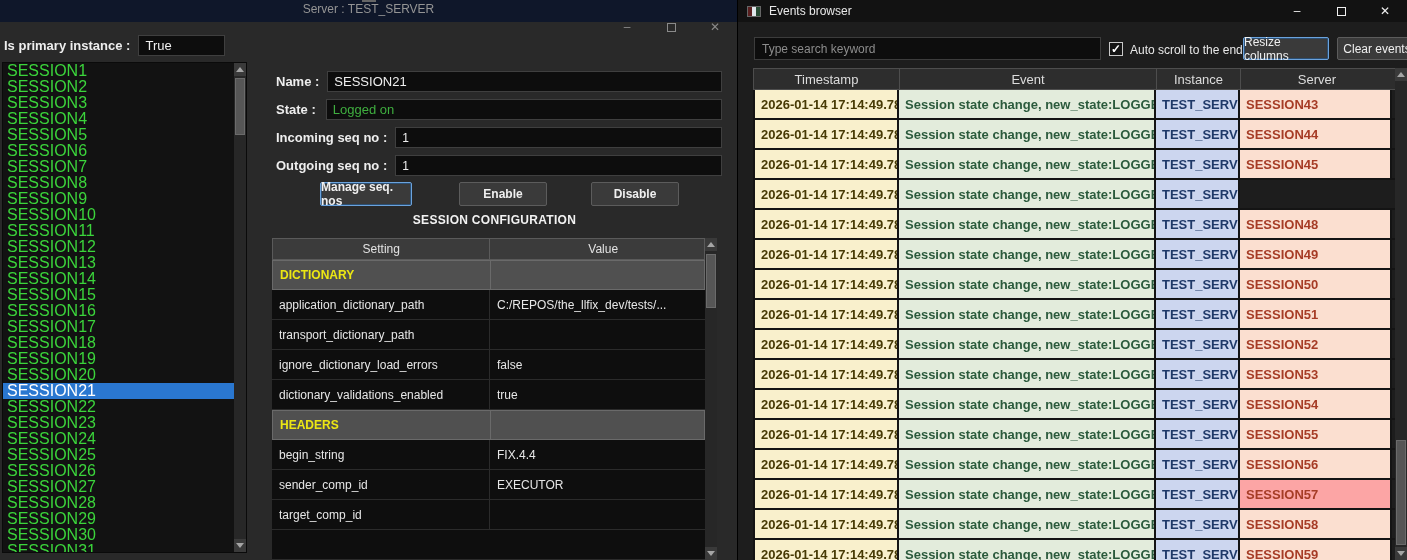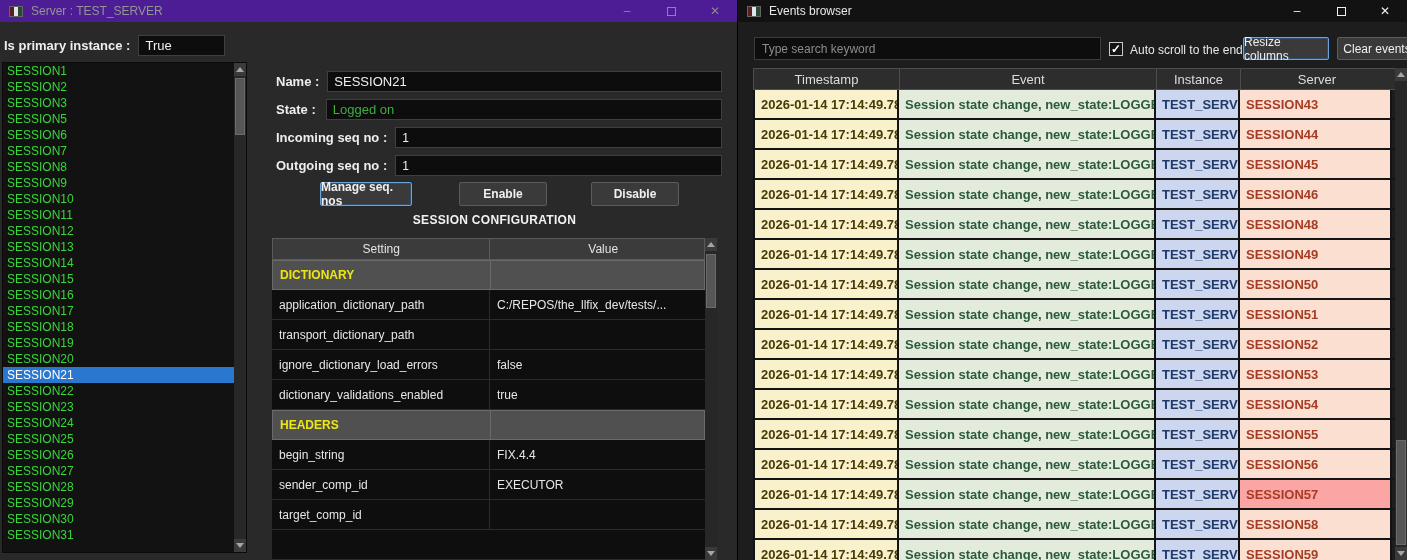--- a/index.html
+++ b/index.html
@@ -5,21 +5,21 @@
   * { margin:0; padding:0; box-sizing:border-box; }
   html,body { width:1407px; height:560px; overflow:hidden; background:#000;
               font-family:"Liberation Sans", sans-serif; }
   .window { position:absolute; top:0; height:560px; overflow:hidden; }
 
   
   .server-window { left:0; width:737px; background:#292929; }
   .events-window { left:737px; width:670px; background:#1d1d1d; border-left:1px solid #000; }
 
   .titlebar { position:absolute; top:0; left:0; right:0; height:22px; display:flex; align-items:center; }
-  .server-window .titlebar { background:#4c1d95; }
+  .server-window .titlebar { background:#0f172a;flex-direction:column; }
   .events-window .titlebar { background:#121212; }
   .app-icon { width:14px; height:11px; margin-left:9px; margin-right:8px;
               background:linear-gradient(90deg,#5a1f1f 0 35%, #dfe6ea 35% 70%, #274a33 70% 100%);
               border:1px solid #666; }
   .title-text { font-size:12px; }
   .server-window .title-text { color:#949494; }
   .events-window .title-text { color:#e8e8e8; }
   .win-btns { margin-left:auto; display:flex; align-items:center; }
   .win-btn { width:44px; height:22px; display:flex; align-items:center; justify-content:center;
              font-size:12px; cursor:default; }
@@ -29,21 +29,21 @@
 
   .primary-row { position:absolute; top:35px; left:4px; display:flex; align-items:center; }
   .form-label { font-size:13px; font-weight:bold; color:#eeeeee; white-space:nowrap; }
   .dark-field { background:#0d0d0d; border:1px solid #3f3f3f; color:#efefef;
                 font-size:13px; padding:0 6px; display:flex; align-items:center; }
   .primary-field { margin-left:8px; width:87px; height:21px; }
 
   .session-list { position:absolute; left:2px; top:62px; width:245px; height:491px;
                   background:#121212; border:1px solid #0a0a0a; overflow:hidden; }
   .list-inner { position:absolute; left:0; top:0; right:12px; }
-  .session-item { height:16px; line-height:16px; padding-left:4px; font-size:12px;
+  .session-item { height:16px; line-height:16px; padding-left:4px; font-size:16px;
                   color:#3bd43b; white-space:nowrap; cursor:default; }
   .session-item.selected { background:#2a77d0; color:#ffffff; }
 
   
   .sbar { position:absolute; width:12px; background:#272727; }
   .sb-btn { position:absolute; left:0; width:12px; height:13px; background:#3a3a3a;
             display:flex; align-items:center; justify-content:center; }
   .tri-up { width:0; height:0; border-left:4px solid transparent; border-right:4px solid transparent;
             border-bottom:5px solid #a5a5a5; }
   .tri-down { width:0; height:0; border-left:4px solid transparent; border-right:4px solid transparent;
@@ -118,20 +118,21 @@
   <div class="primary-row">
     <span class="form-label">Is primary instance :</span>
     <div class="dark-field primary-field">True</div>
   </div>
 
   <div class="session-list">
     <div class="list-inner">
         <div class="session-item">SESSION1</div>
         <div class="session-item">SESSION2</div>
         <div class="session-item">SESSION3</div>
+        <div class="session-item">SESSION4</div>
         <div class="session-item">SESSION5</div>
         <div class="session-item">SESSION6</div>
         <div class="session-item">SESSION7</div>
         <div class="session-item">SESSION8</div>
         <div class="session-item">SESSION9</div>
         <div class="session-item">SESSION10</div>
         <div class="session-item">SESSION11</div>
         <div class="session-item">SESSION12</div>
         <div class="session-item">SESSION13</div>
         <div class="session-item">SESSION14</div>
@@ -286,21 +287,20 @@
         <div class="ev-row">
           <div class="ev-cell w-ts" style="background: rgb(249, 240, 204); color: rgb(71, 58, 5);">2026-01-14 17:14:49.788</div>
           <div class="ev-cell w-ev" style="background: rgb(227, 236, 220); color: rgb(43, 90, 60);">Session state change, new_state:LOGGED_ON</div>
           <div class="ev-cell w-in" style="background: rgb(204, 214, 239); color: rgb(31, 57, 104);">TEST_SERVER</div>
           <div class="ev-cell w-se" style="background: rgb(251, 223, 208); color: rgb(166, 60, 38);">SESSION45</div>
         </div>
         <div class="ev-row">
           <div class="ev-cell w-ts" style="background: rgb(249, 240, 204); color: rgb(71, 58, 5);">2026-01-14 17:14:49.788</div>
           <div class="ev-cell w-ev" style="background: rgb(227, 236, 220); color: rgb(43, 90, 60);">Session state change, new_state:LOGGED_ON</div>
           <div class="ev-cell w-in" style="background: rgb(204, 214, 239); color: rgb(31, 57, 104);">TEST_SERVER</div>
-          <div class="ev-cell w-se" style="background: rgb(251, 223, 208); color: rgb(166, 60, 38);">SESSION46</div>
         </div>
         <div class="ev-row">
           <div class="ev-cell w-ts" style="background: rgb(249, 240, 204); color: rgb(71, 58, 5);">2026-01-14 17:14:49.788</div>
           <div class="ev-cell w-ev" style="background: rgb(227, 236, 220); color: rgb(43, 90, 60);">Session state change, new_state:LOGGED_ON</div>
           <div class="ev-cell w-in" style="background: rgb(204, 214, 239); color: rgb(31, 57, 104);">TEST_SERVER</div>
           <div class="ev-cell w-se" style="background: rgb(251, 223, 208); color: rgb(166, 60, 38);">SESSION48</div>
         </div>
         <div class="ev-row">
           <div class="ev-cell w-ts" style="background: rgb(249, 240, 204); color: rgb(71, 58, 5);">2026-01-14 17:14:49.788</div>
           <div class="ev-cell w-ev" style="background: rgb(227, 236, 220); color: rgb(43, 90, 60);">Session state change, new_state:LOGGED_ON</div>

